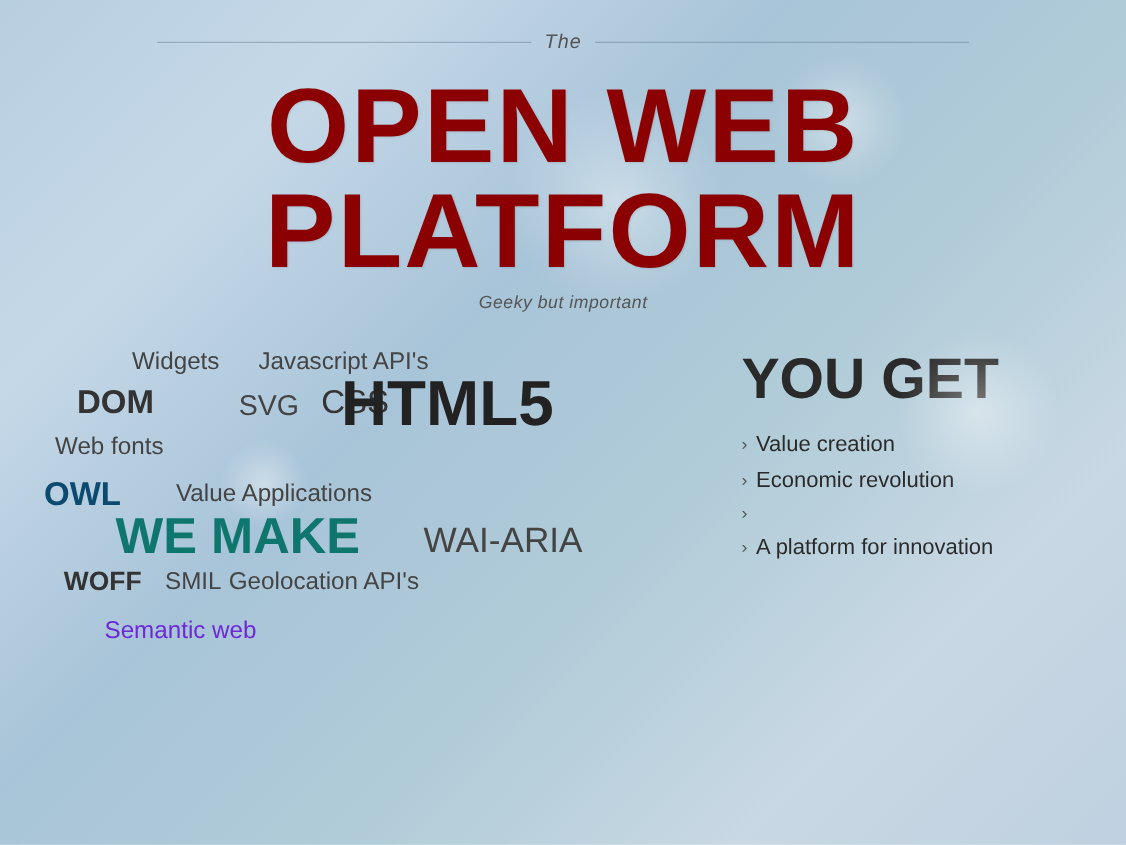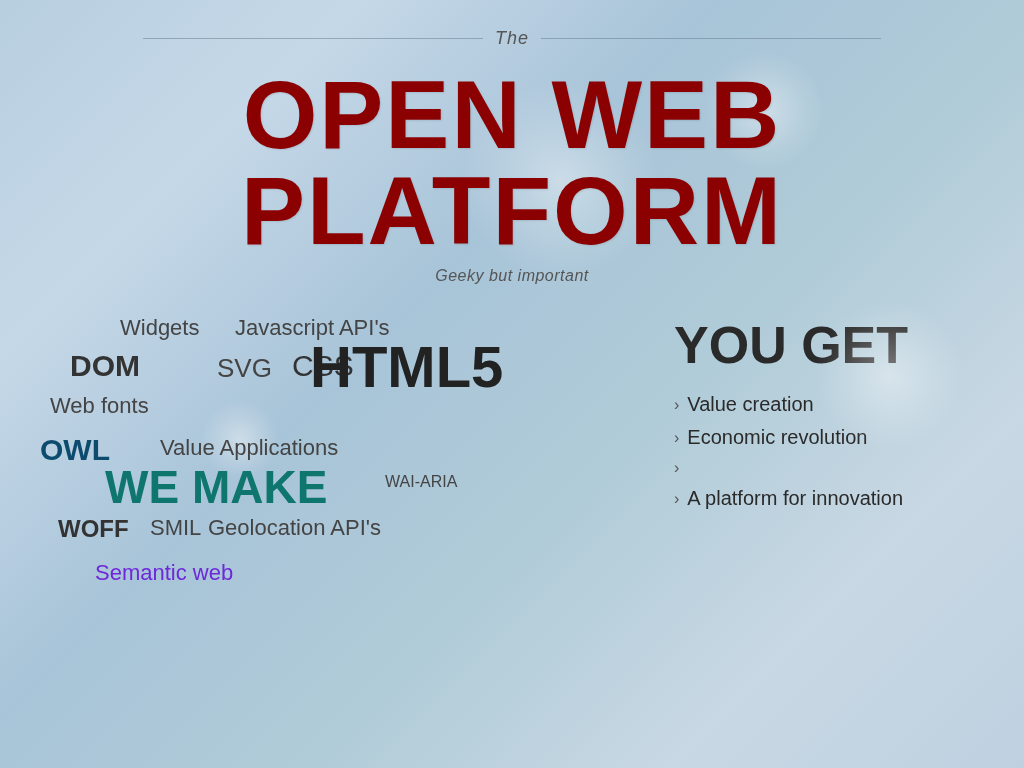--- a/index.html
+++ b/index.html
@@ -158,21 +158,21 @@
       <span class="wc-word" style="top:18px;left:270px;font-size:58px;color:#222;font-weight:bold;">HTML5</span>
 
       <span class="wc-word" style="top:78px;left:10px;font-size:22px;color:#444;">Web fonts</span>
 
       <span class="wc-word" style="top:118px;left:0px;font-size:30px;color:#0c4a6e;font-weight:bold;">OWL</span>
 
       <span class="wc-word" style="top:120px;left:120px;font-size:22px;color:#444;">Value Applications</span>
 
       <span class="wc-word" style="top:145px;left:65px;font-size:46px;color:#0f766e;font-weight:bold;">WE MAKE</span>
 
-      <span class="wc-word" style="top:158px;left:345px;font-size:16px;color:#444;">WAI-ARIA</span>
+      <span class="wc-word" style="top:158px;left:345px;font-size:32px;color:#444;">WAI-ARIA</span>
 
       <span class="wc-word" style="top:200px;left:18px;font-size:24px;color:#333;font-weight:bold;">WOFF</span>
 
       <span class="wc-word" style="top:200px;left:110px;font-size:22px;color:#444;">SMIL</span>
 
       <span class="wc-word" style="top:200px;left:168px;font-size:22px;color:#444;">Geolocation API's</span>
 
       <span class="wc-word" style="top:245px;left:55px;font-size:22px;color:#6d28d9;">Semantic web</span>
 
     </div>

